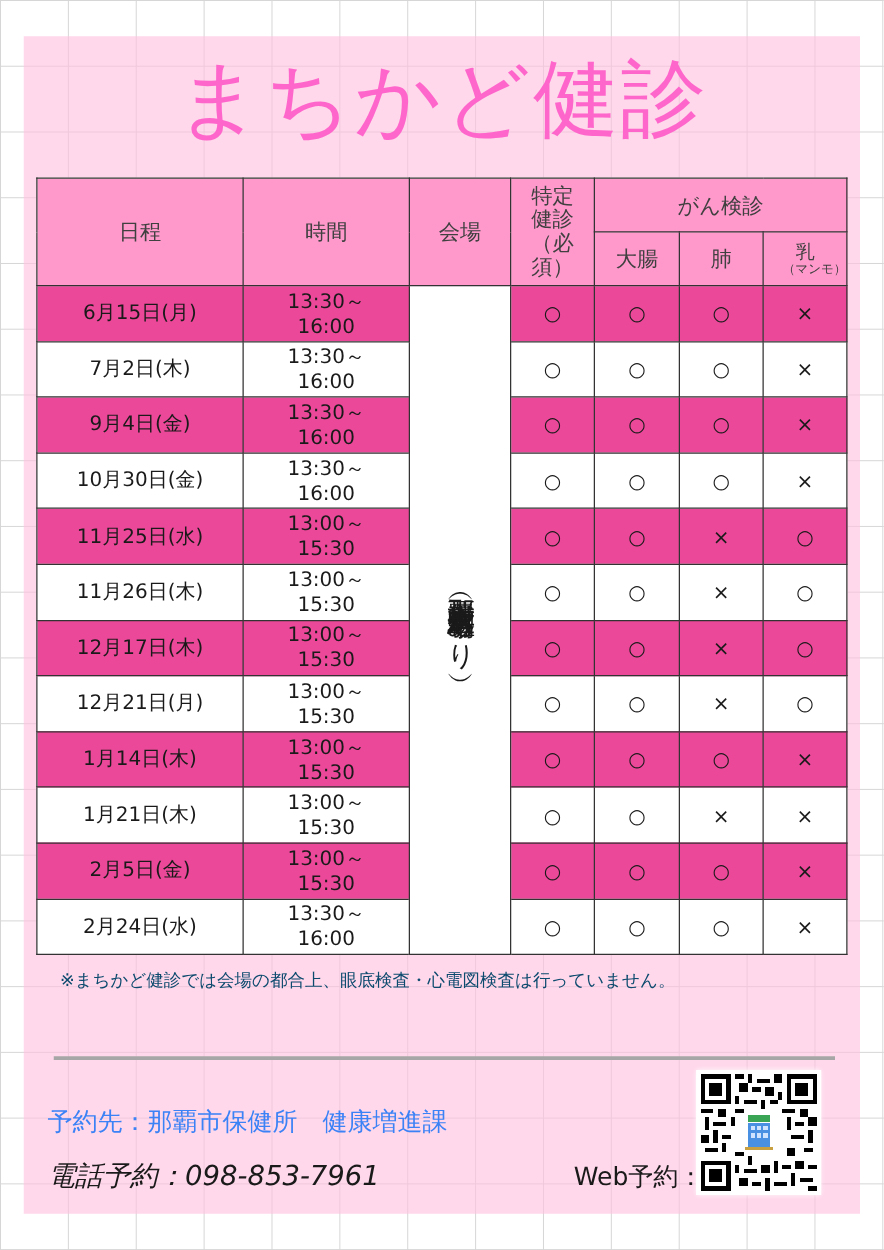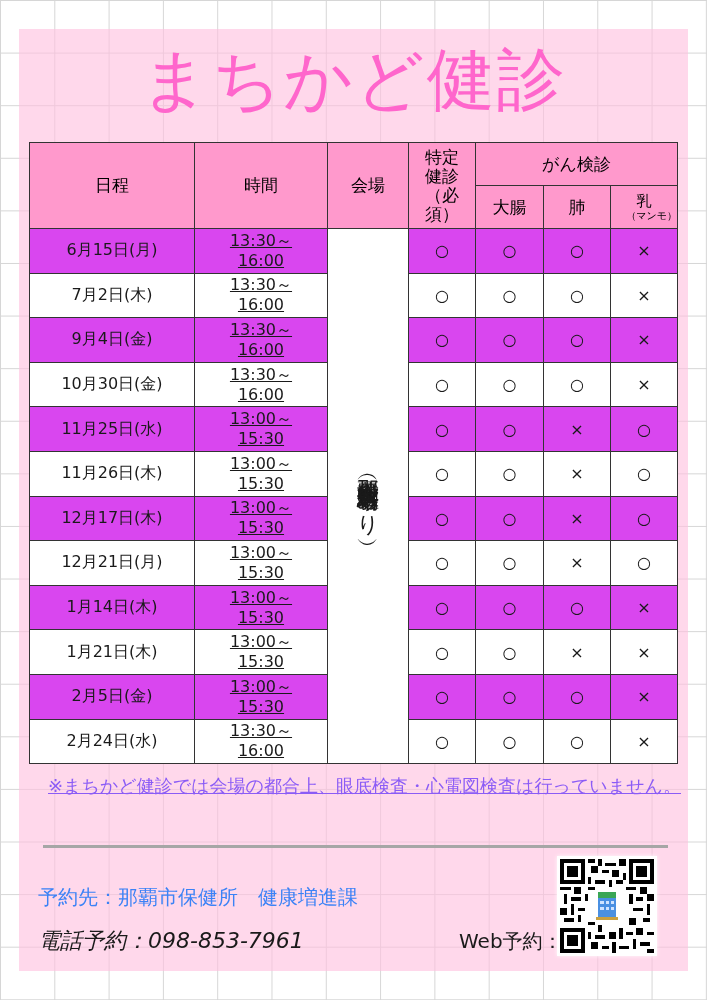--- a/index.html
+++ b/index.html
@@ -26,39 +26,39 @@
   table.sched {
     position: absolute; left: 29px; top: 142px; width: 648px;
     border-collapse: collapse; table-layout: fixed;
     background: #ffffff;
   }
   table.sched td, table.sched th {
     border: 1.3px solid #333; padding: 0; text-align: center; vertical-align: middle;
     font-weight: normal;
   }
   table.sched th {
-    background: #ff99cc; font-size: 17px; color: #000000;
+    background: #ff99cc; font-size: 17px; color: #404040;
   }
   th.sub { height: 42px; }
   th.top { height: 42px; }
   .hdr-small { font-size: 15px; line-height: 19px; }
   .mammo { font-size: 10px; line-height: 12px; display: block; text-align: right; }
   .milk { font-size: 15px; line-height: 17px; display: block; }
   tr.body-row td { height: 43.6px; font-size: 16px; }
-  tr.body-row.shade td.c { background: #d946ef; }
-  td.time { font-size: 17px; line-height: 20px; text-decoration: underline; }
+  tr.body-row.shade td.c { background: #ec4899; }
+  td.time { font-size: 17px; line-height: 20px; }
   td.venue { background: #ffffff; }
   .vtext {
     writing-mode: vertical-rl; text-orientation: upright;
     font-size: 22px; letter-spacing: 1px; margin: 0 auto; display: inline-block;
   }
   td.mark { font-size: 18px; }
   .notes {
     position: absolute; left: 48px; top: 776px; width: 640px;
-    font-size: 18px; line-height: 19.5px; color: #8b5cf6; text-decoration: underline;
+    font-size: 14px; line-height: 19.5px; color: #0c4a6e;
   }
   .sep {
     position: absolute; left: 43px; top: 845px; width: 625px; height: 3px;
     background: #a6a6a6;
   }
   .reserve {
     position: absolute; left: 38px; top: 884px; font-size: 20px; color: #3b82f6;
   }
   .phone {
     position: absolute; left: 38px; top: 926px; font-size: 22px; color: #1a1a1a; font-style: italic;

